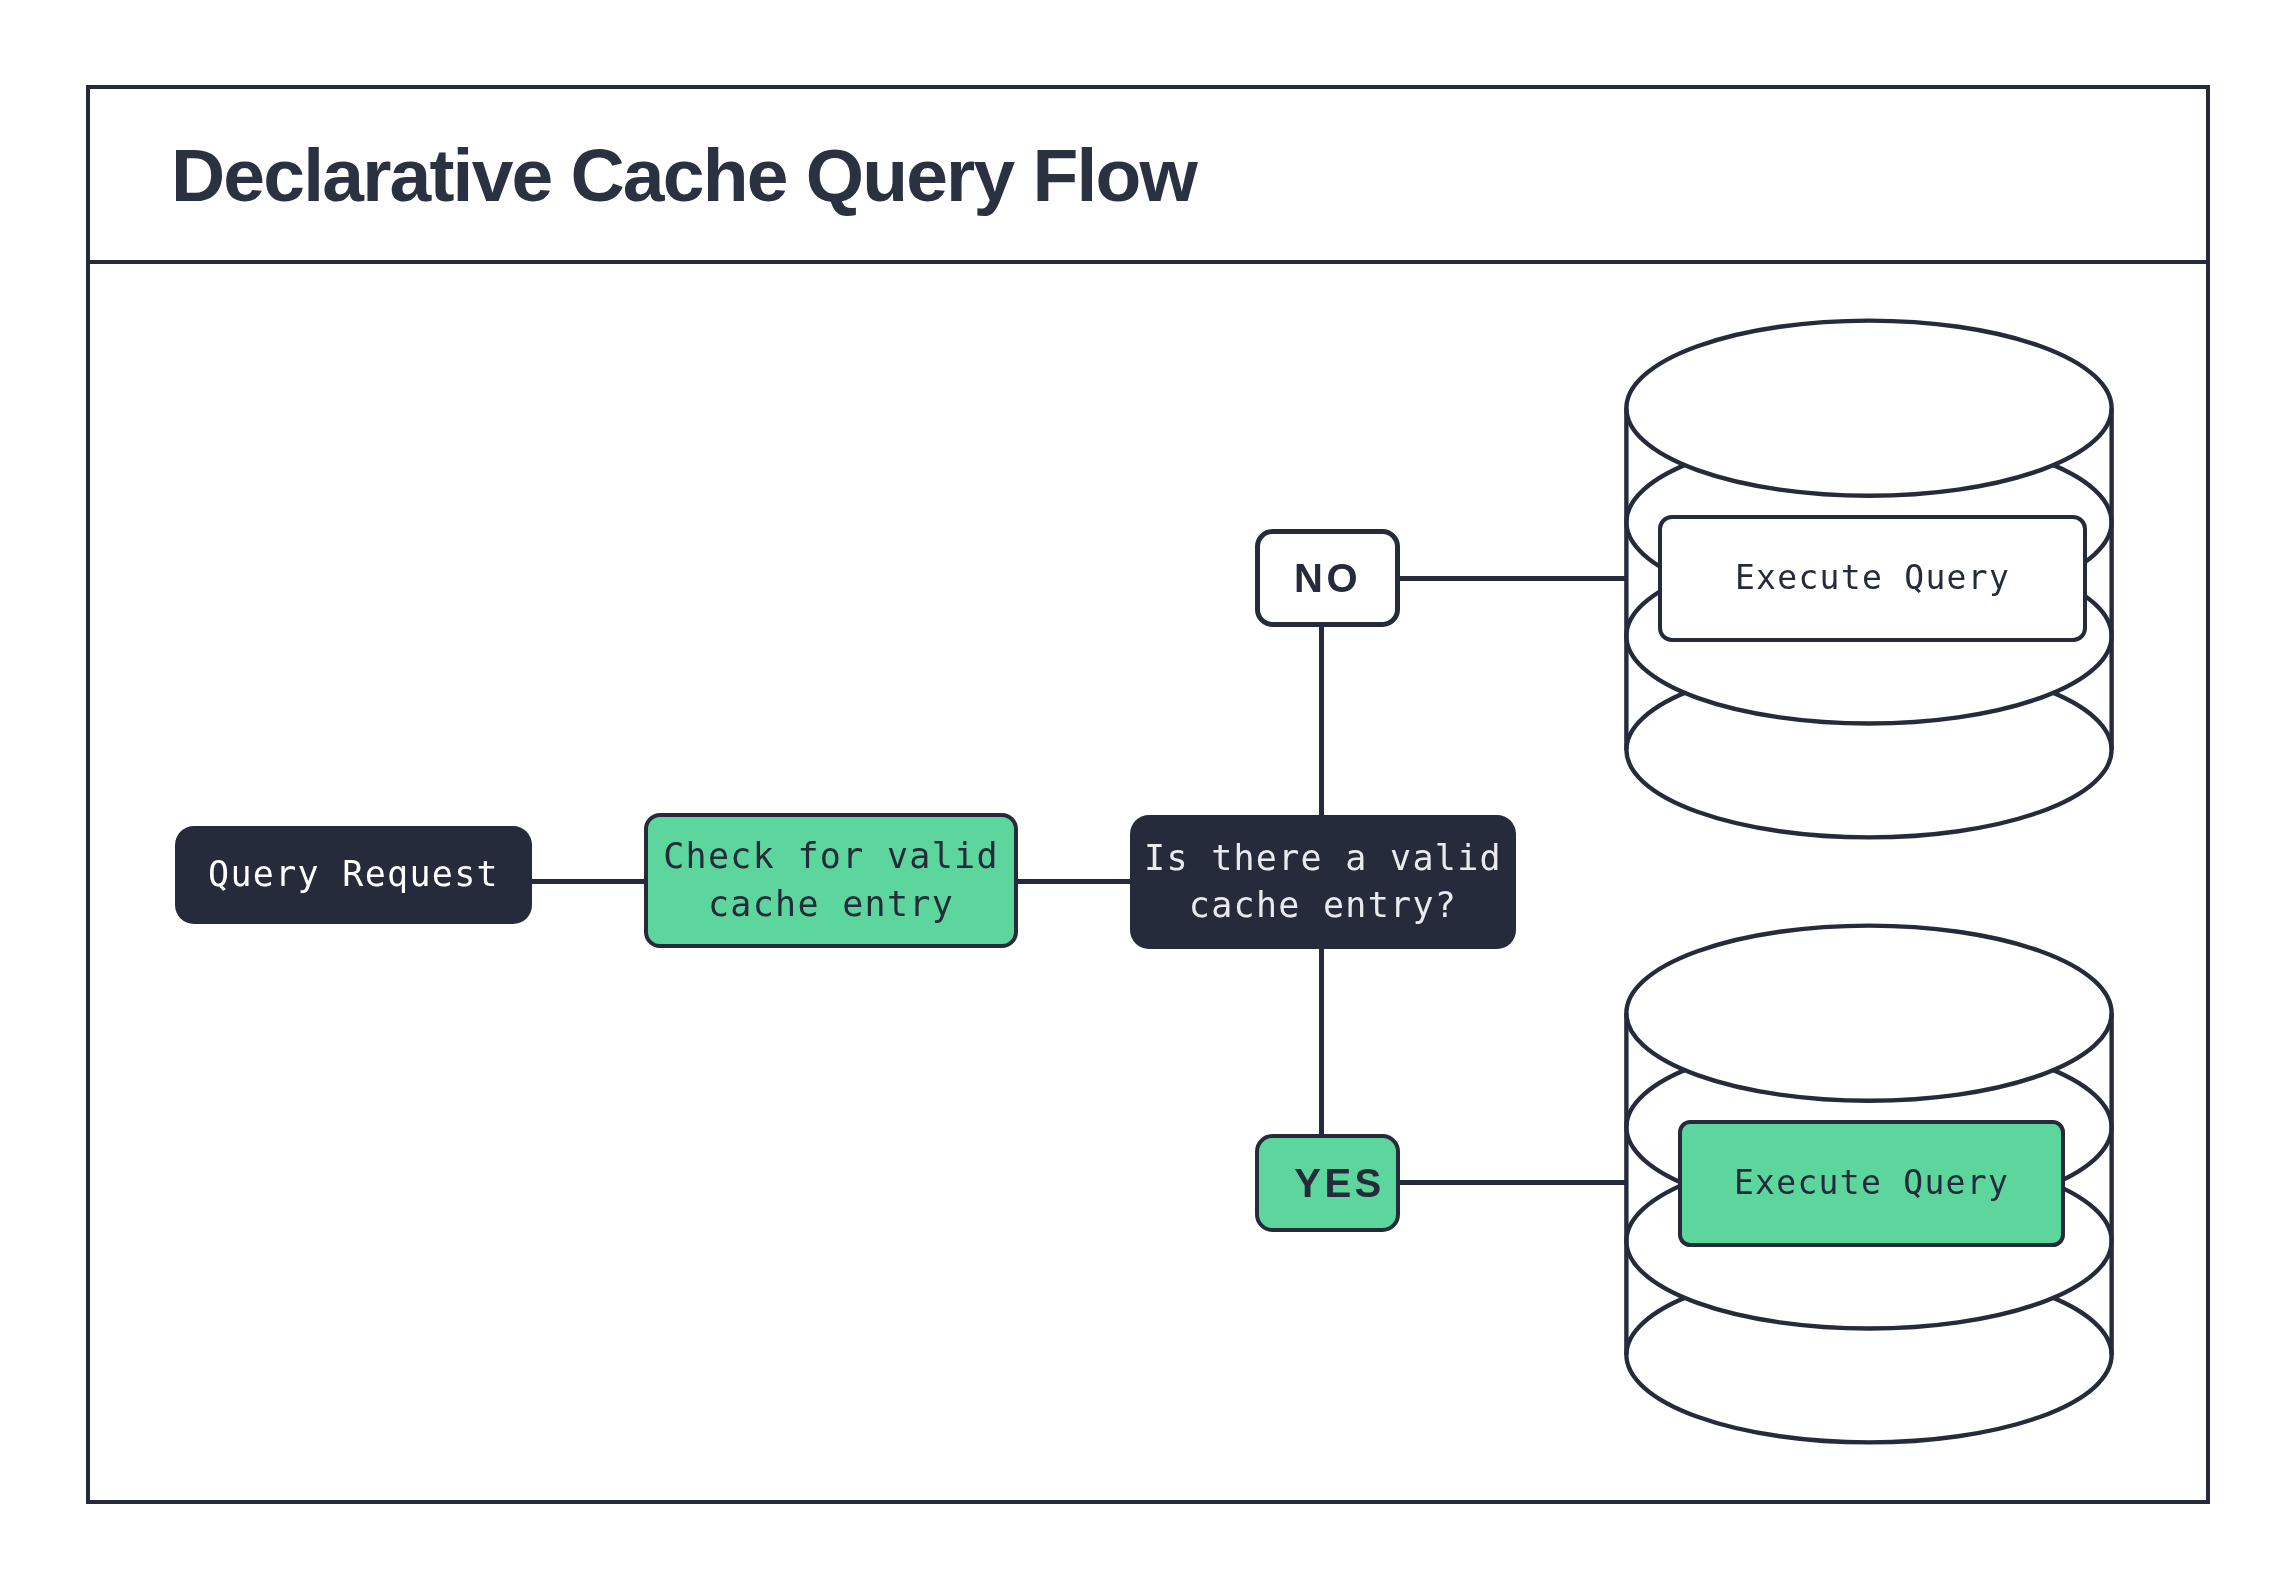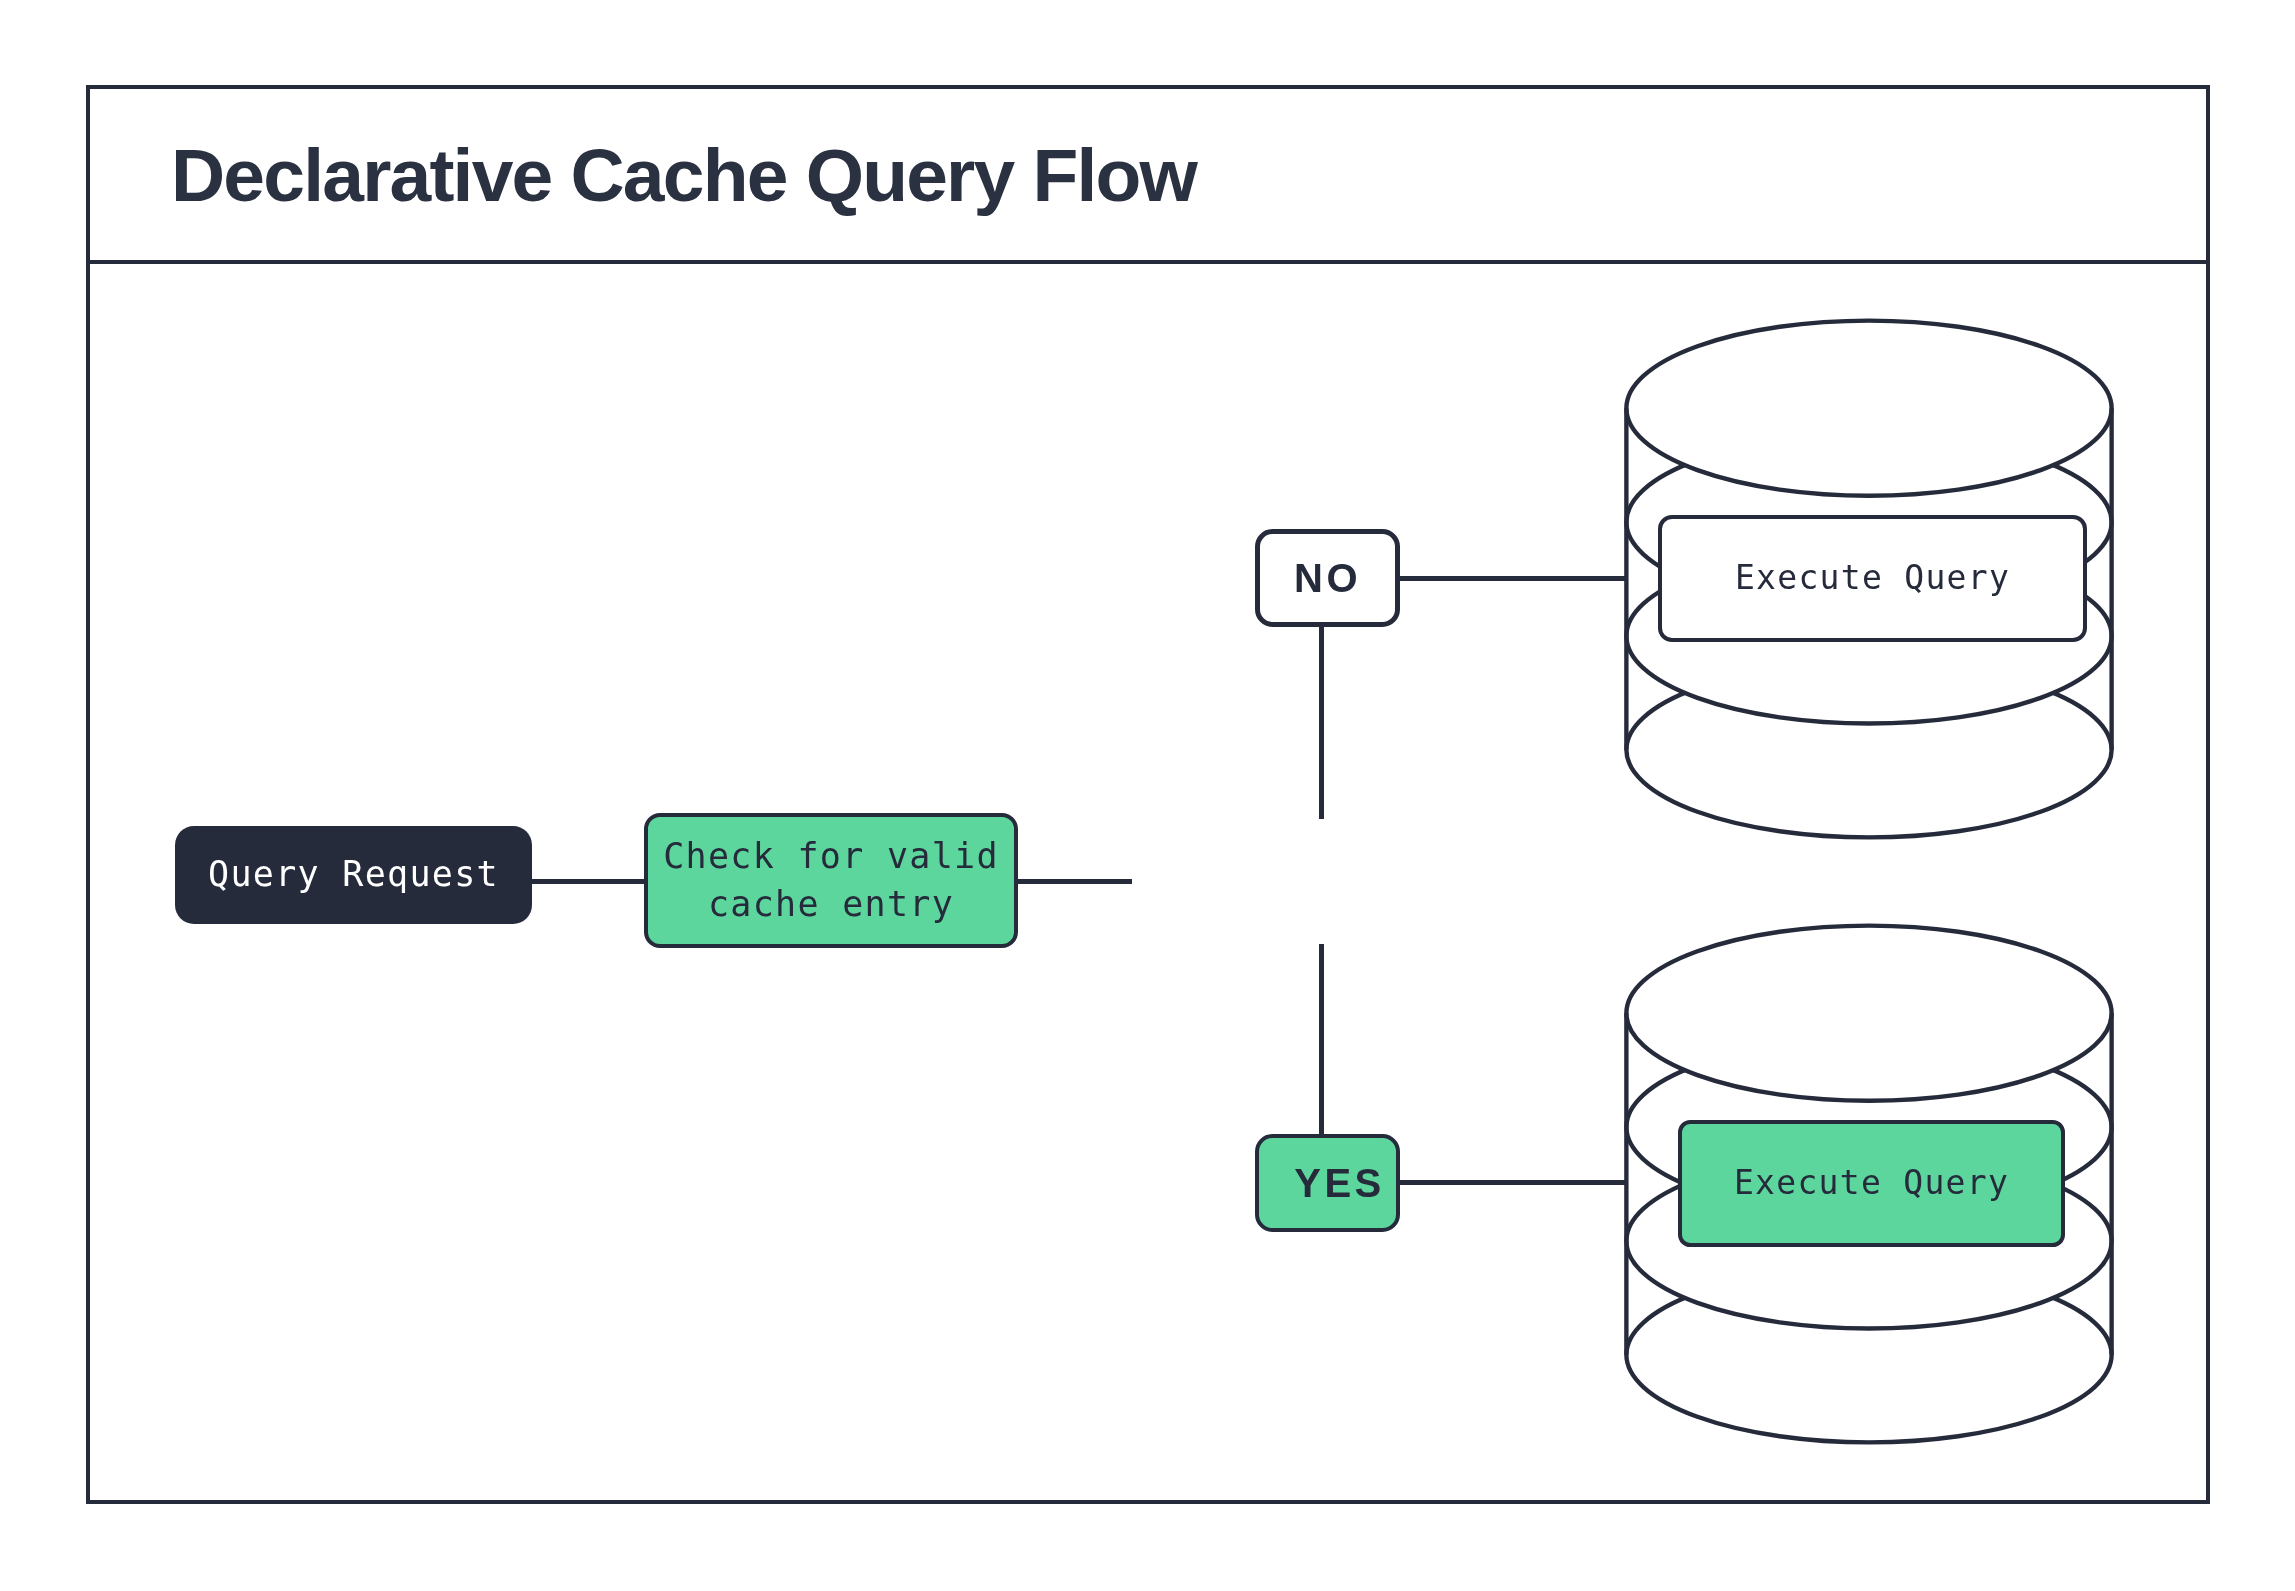--- a/index.html
+++ b/index.html
@@ -98,20 +98,24 @@
 
   <div class="node node-green n-check">
     <span>Check for valid</span>
     <span>cache entry</span>
   </div>
 
   <div class="node node-dark n-query">
     <span>Query Request</span>
   </div>
 
+  <div class="node node-dark n-decision">
+    <span>Is there a valid</span>
+    <span>cache entry?</span>
+  </div>
 
   <div class="node node-white n-no">
     <span>NO</span>
   </div>
 
   <div class="node node-green n-yes">
     <span>YES</span>
   </div>
 
   <div class="db db-top">

